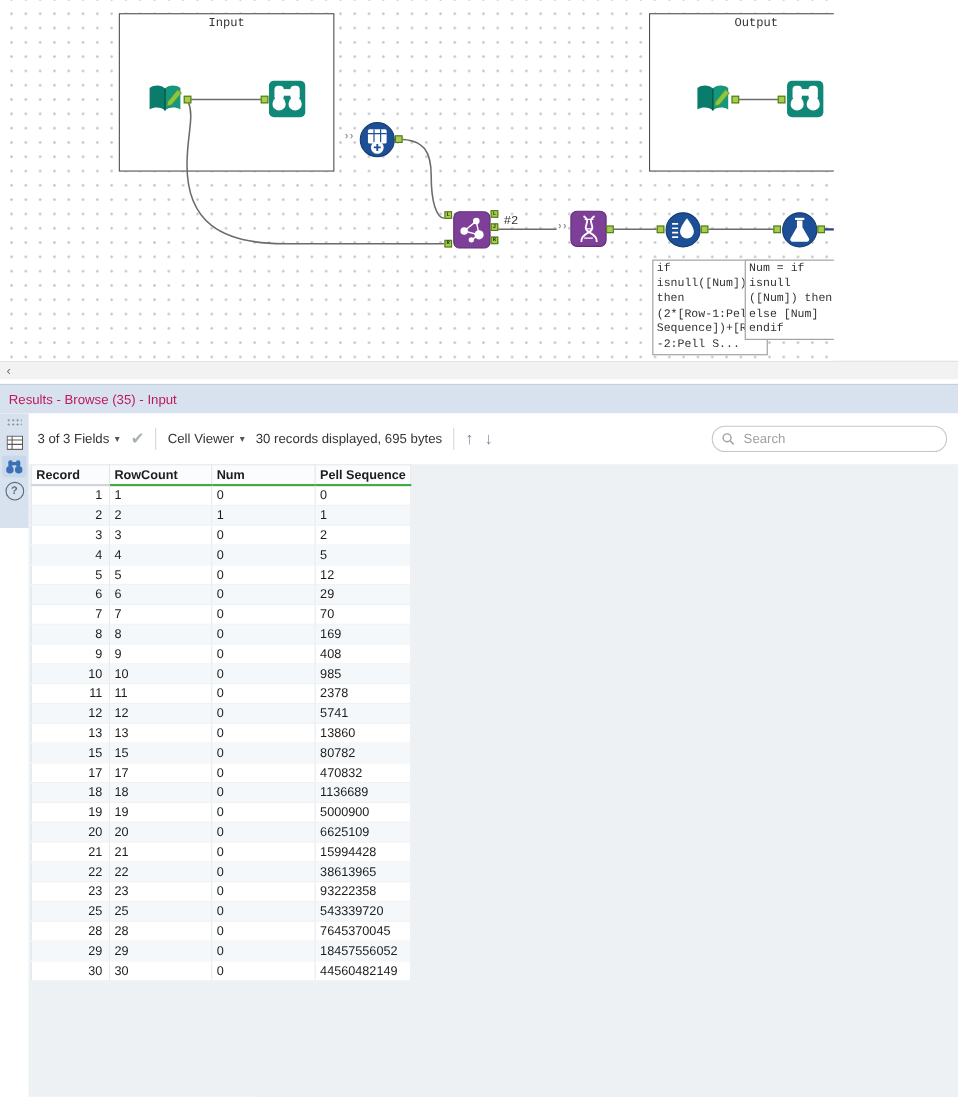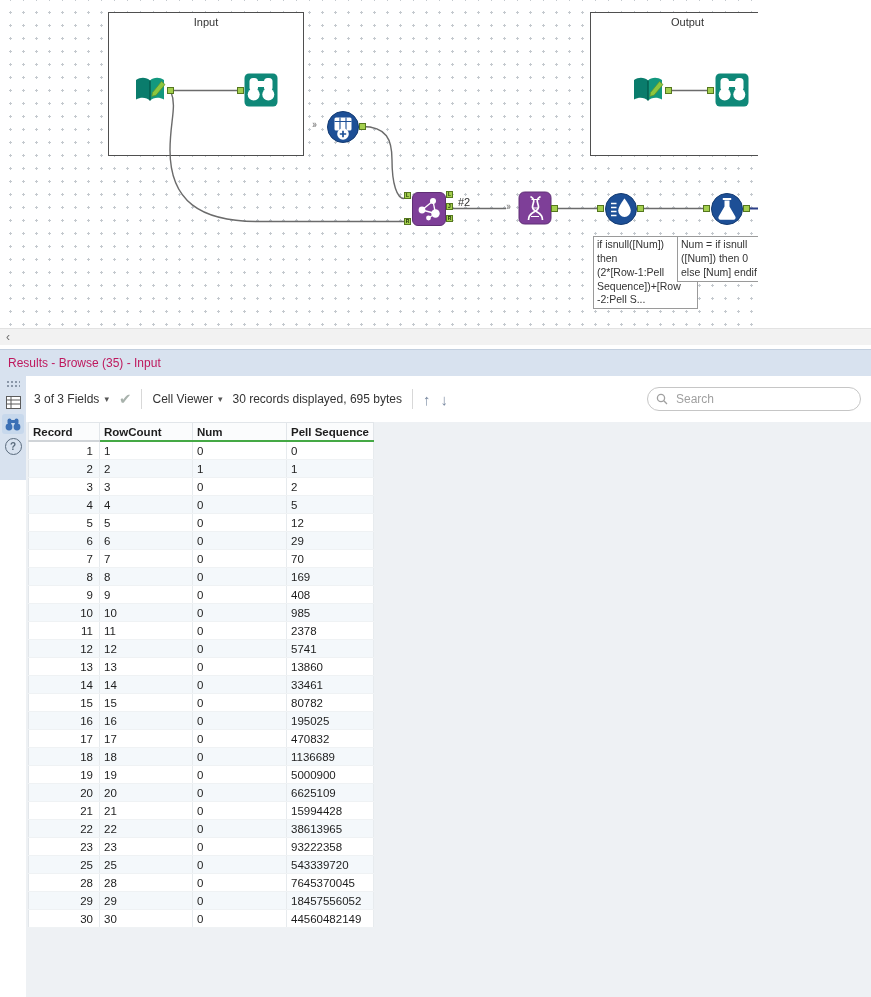--- a/index.html
+++ b/index.html
@@ -4,21 +4,21 @@
 <style>
   html,body{margin:0;padding:0;}
   body{
     width:871px;height:997px;overflow:hidden;background:#fff;
     font-family:"Liberation Sans","DejaVu Sans",sans-serif;color:#333;
   }
   
   .canvas{
     position:relative;width:758px;height:328px;background:#fff;
     background-image:radial-gradient(circle,#c4c9ce 1px,transparent 1.35px);
-    background-size:13px 13px;background-position:4px 6px;overflow:hidden;
+    background-size:13px 13px;background-position:4px 6px;overflow:hidden;font-family:Liberation Mono, monospace;
   }
   .container{position:absolute;background:#fff;border:1px solid #4f4f4f;}
   .container-label{position:absolute;top:3px;left:0;right:0;text-align:center;font-size:11px;color:#333;}
   .wires{position:absolute;left:0;top:0;}
   .tool{position:absolute;cursor:pointer;}
   .anchor{
     position:absolute;width:7px;height:7px;box-sizing:border-box;
     background:#a4cf4e;border:1px solid #55771f;
     font-weight:bold;font-size:5px;line-height:5px;text-align:center;color:#203308;
   }
@@ -381,36 +381,24 @@
                 <td>0</td>
                 <td>5741</td>
               </tr>
               <tr>
                 <td class="rec">13</td>
                 <td>13</td>
                 <td>0</td>
                 <td>13860</td>
               </tr>
               <tr>
-                <td class="rec">14</td>
-                <td>14</td>
-                <td>0</td>
-                <td>33461</td>
-              </tr>
-              <tr>
                 <td class="rec">15</td>
                 <td>15</td>
                 <td>0</td>
                 <td>80782</td>
-              </tr>
-              <tr>
-                <td class="rec">16</td>
-                <td>16</td>
-                <td>0</td>
-                <td>195025</td>
               </tr>
               <tr>
                 <td class="rec">17</td>
                 <td>17</td>
                 <td>0</td>
                 <td>470832</td>
               </tr>
               <tr>
                 <td class="rec">18</td>
                 <td>18</td>

